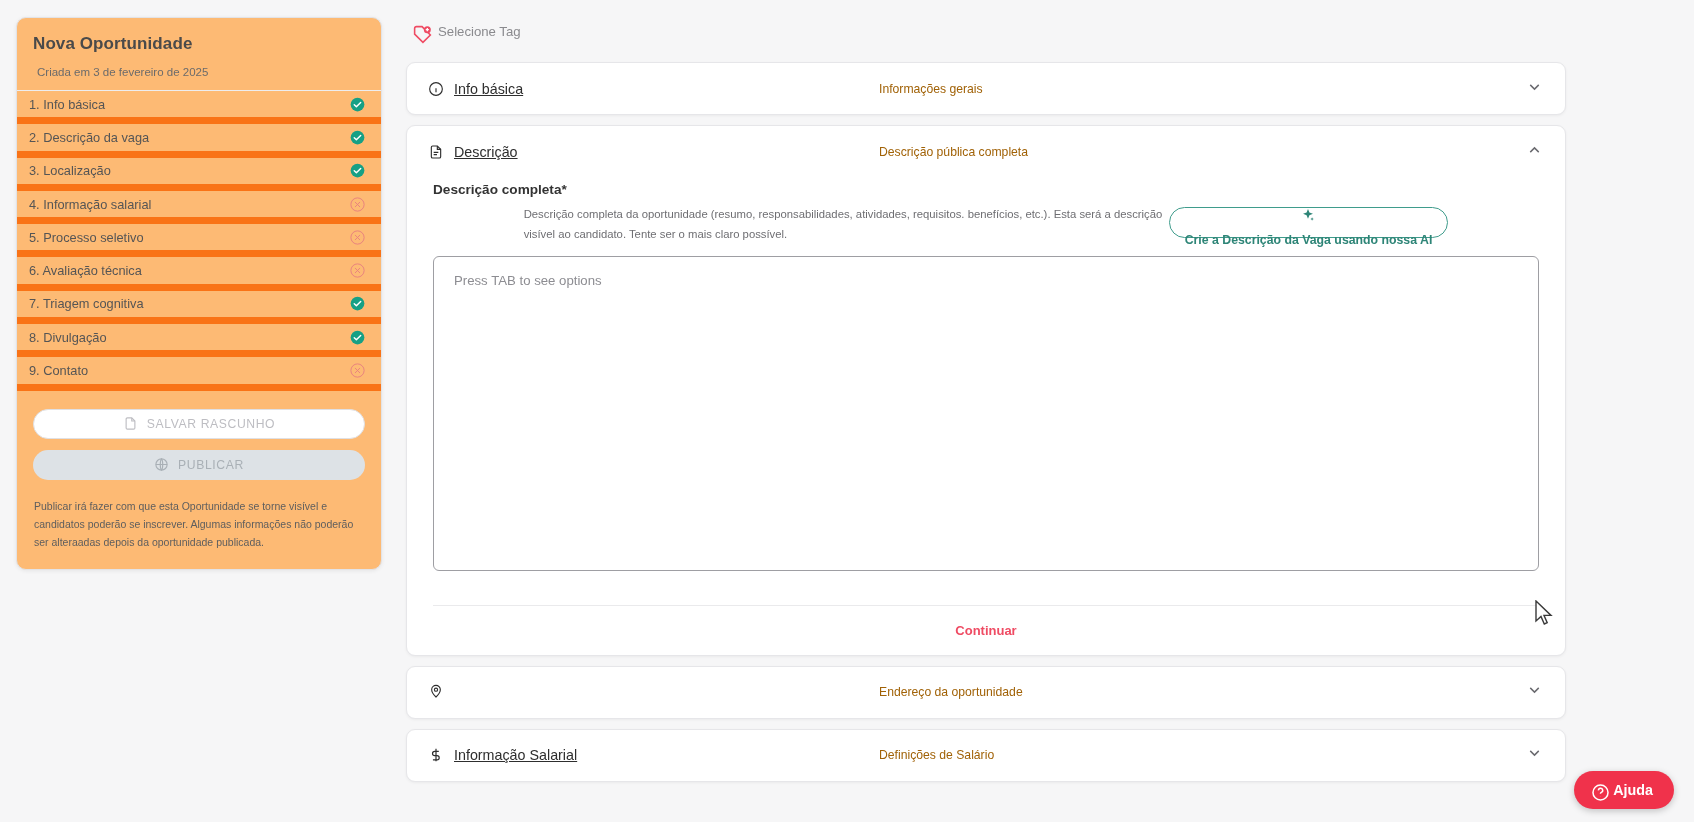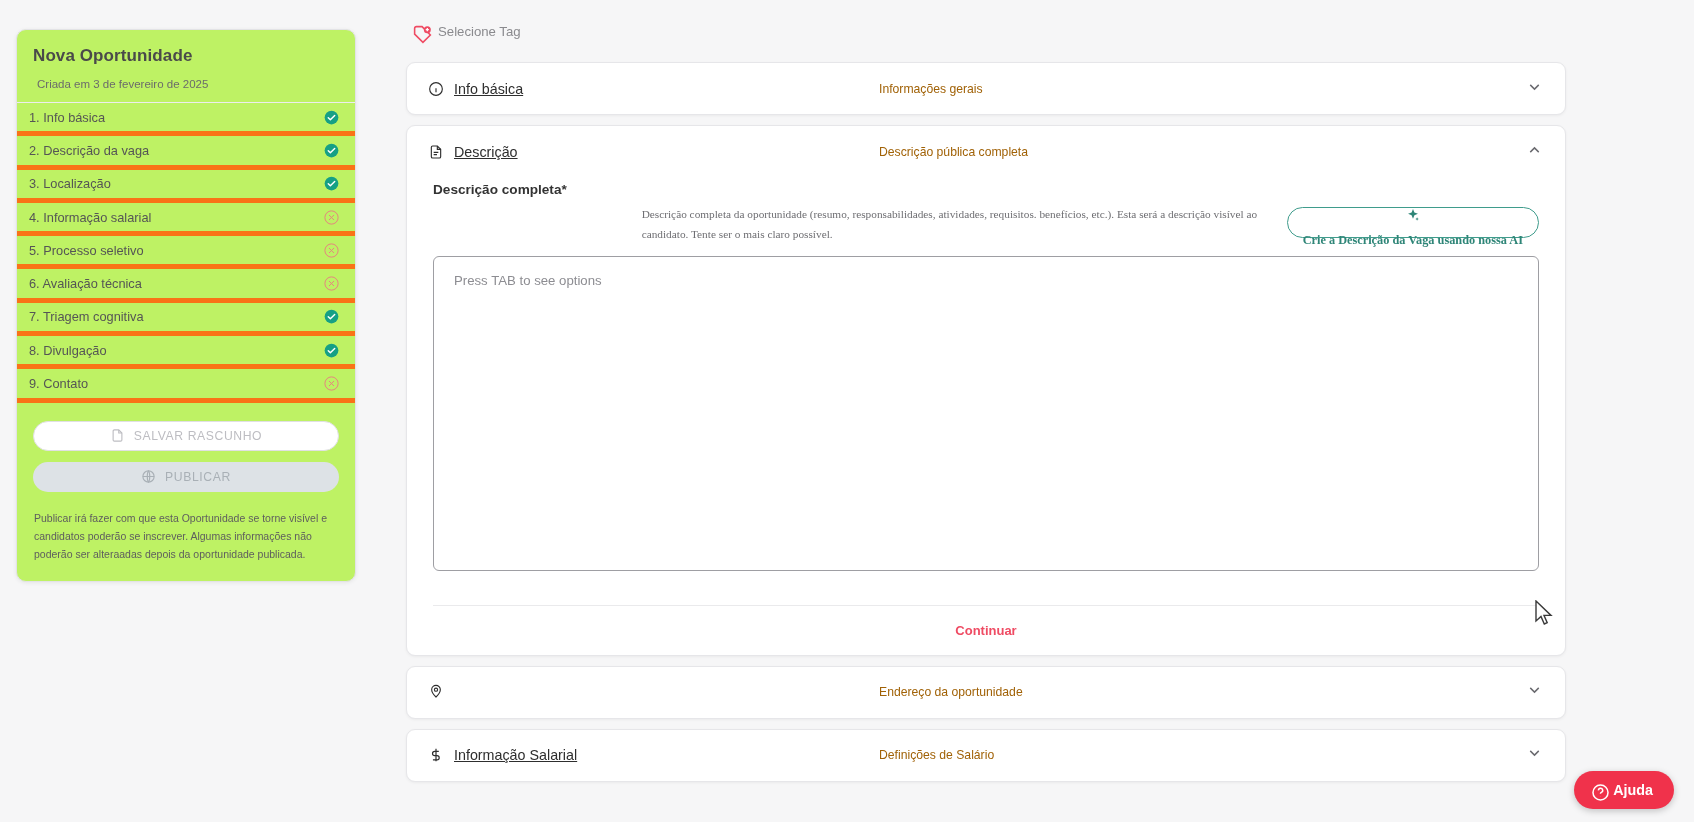--- a/index.html
+++ b/index.html
@@ -6,41 +6,41 @@
   html, body {
     width: 1694px; height: 822px;
     font-family: "Liberation Sans", sans-serif;
     background: #f7f7f8;
     overflow: hidden;
   }
   .page { position: relative; width: 1694px; height: 822px; background: #f6f6f7; }
 
   
   .sidebar {
-    position: absolute; left: 16px; top: 29px;
-    width: 340px;
-    background: #bef264;
+    position: absolute; left: 16px; top: 17px;
+    width: 366px;
+    background: #fdba74;
     border: 1px solid #e3e3e6;
     border-radius: 10px;
     box-shadow: 0 1px 4px rgba(0,0,0,0.07);
     overflow: hidden;
   }
   .sb-head { padding: 16px 14px 12px 14px; }
   .sb-title {
     font-size: 17px; font-weight: bold; color: #4a4a4a;
     letter-spacing: .1px; margin-bottom: 12px; padding-left: 2px;
   }
   .sb-sub { font-size: 11.5px; color: #6b6b6b; padding-left: 6px; }
 
   .sb-steps { border-top: 1px solid #ededef; }
   .sb-step {
     display: flex; align-items: center; justify-content: space-between;
     padding: 0 16px 0 12px;
     height: 33.3px;
-    border-bottom: 5px solid #f97316;
+    border-bottom: 7px solid #f97316;
     cursor: pointer;
   }
   .sb-step-label { font-size: 12.8px; color: #555; }
   .ico { width: 15px; height: 15px; display:block; }
 
   .sb-actions { padding: 18px 16px 6px 16px; }
   .btn-draft {
     display: flex; align-items: center; justify-content: center; gap: 9px;
     width: 100%; height: 30px;
     border: 1px solid #e0e0e3; border-radius: 16px;
@@ -85,21 +85,21 @@
   .ch-icon { width: 18px; display: flex; align-items: center; justify-content: center; }
   .ch-title { font-size: 14.3px; color: #2e2e2e; margin-left: 9px; width: 400px; text-decoration: underline; }
   .ch-desc { font-size: 12.2px; color: #a16207; position: absolute; left: 472px; }
   .chev { position: absolute; right: 22px; top: 50%; transform: translateY(-50%); }
 
   .card-body { padding: 0 26px 0 26px; }
   .field-label {
     font-size: 13.6px; font-weight: bold; color: #333;
     padding-top: 5px; margin-bottom: 8px;
   }
-  .hintrow { display: flex; align-items: flex-start; justify-content: flex-end; font-family: Liberation Serif, serif; }
+  .hintrow { display: flex; align-items: flex-start; justify-content: center; }
   .hint { font-size: 11.3px; line-height: 1.75; color: #6e6e72; max-width: 645px; }
   .ai-btn {
     display: inline-flex; align-items: center; gap: 10px;
     height: 31px; padding: 0 15px;
     border: 1px solid #3f9c8c; border-radius: 16px;
     background: #ffffff; color: #2e8577;
     font-size: 12.3px; font-weight: bold; font-family: inherit;
     white-space: nowrap; cursor: pointer; margin-top: 2px; flex-direction: column;
   }
   .ta-wrap { margin-top: 11px; }

